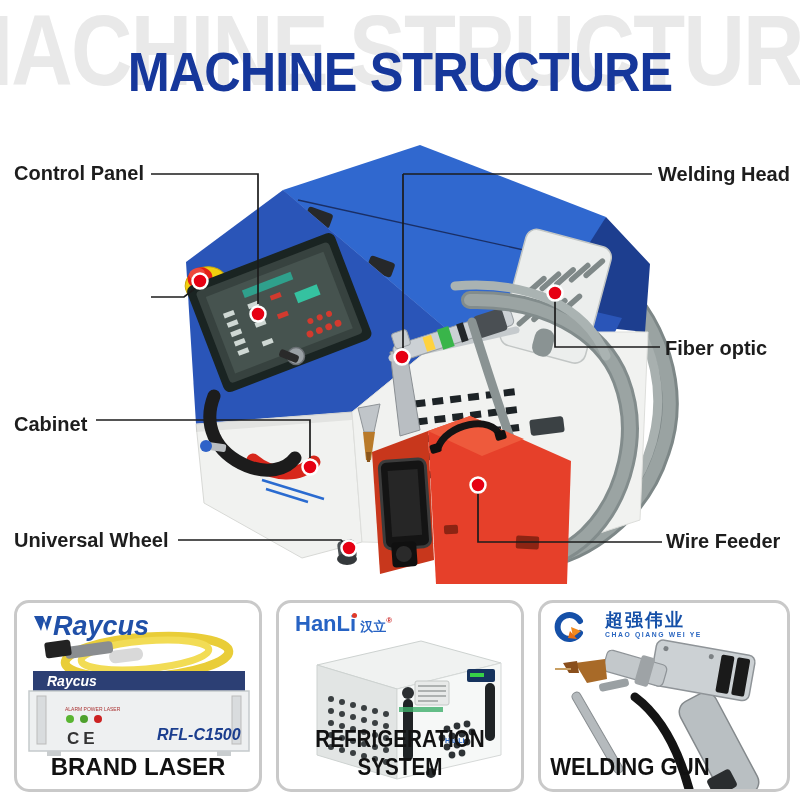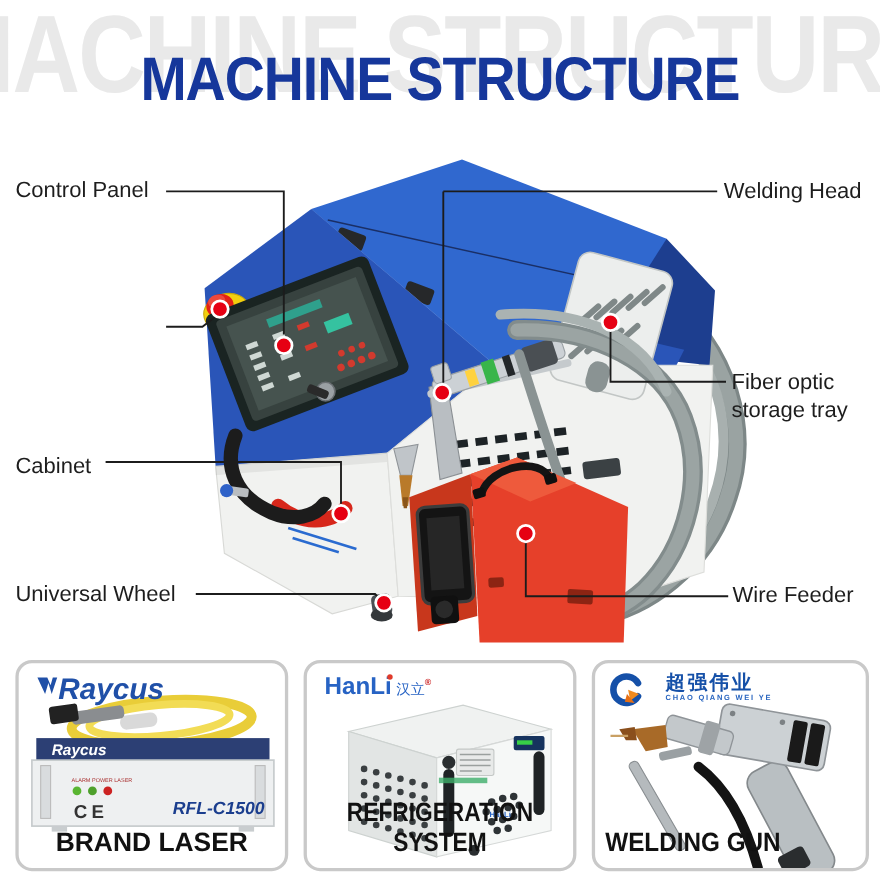--- a/index.html
+++ b/index.html
@@ -6,38 +6,38 @@
   #stage{position:relative;width:800px;height:800px;overflow:hidden;background:#fff;
          font-family:"Liberation Sans",sans-serif;}
   
   .echo-title{position:absolute;top:0px;left:50%;transform:translateX(-50%) scaleX(.85);
       font-size:100px;font-weight:700;letter-spacing:-2px;color:var(--echo-gray);
       white-space:nowrap;line-height:1;user-select:none;}
   .main-title{position:absolute;top:44px;left:0;width:800px;text-align:center;
       font-size:56px;font-weight:800;color:var(--title-blue);letter-spacing:-1px;
       transform:scaleX(.9);transform-origin:center;white-space:nowrap;line-height:1;}
   
-  .callout{position:absolute;font-size:20px;font-weight:400;color:var(--label-dark);
-      white-space:nowrap;line-height:1.25;}
+  .callout{position:absolute;font-size:20px;font-weight:700;color:var(--label-dark);
+      white-space:nowrap;line-height:1.25;text-align:center;}
   
   #machine{position:absolute;left:0;top:0;}
   
   .panel{position:absolute;top:600px;height:192px;background:#fff;
       border:3px solid #c9c9c9;border-radius:15px;box-sizing:border-box;overflow:hidden;}
   .panel svg.art{position:absolute;left:0;top:0;}
   .caption{position:absolute;bottom:8px;left:0;width:100%;text-align:center;
       font-size:24px;font-weight:700;color:#111;}
   .cap-condensed{transform:scaleX(.86);transform-origin:center;}
   .cap-left{text-align:left;padding-left:10px;transform:scaleX(.92);transform-origin:left;}
   .logo-raycus{position:absolute;left:16px;top:8px;font-size:27px;font-weight:700;
       font-style:italic;color:var(--raycus-blue);letter-spacing:0px;}
   .logo-raycus .tri{display:inline-block;transform:translateY(-2px);}
   .logo-hanli{position:absolute;left:16px;top:8px;font-size:22px;font-weight:800;
       color:var(--hanli-blue);}
-  .logo-hanli .cn{font-size:13px;font-weight:400;margin-left:4px;}
+  .logo-hanli .cn{font-size:13px;font-weight:700;margin-left:4px;}
   .logo-hanli .reg{font-size:8px;color:#cc2222;vertical-align:super;}
   .logo-hanli .idot{position:absolute;left:57px;top:2px;width:5px;height:5px;border-radius:50%;
       background:#e03a2a;}
   .logo-cqwy{position:absolute;left:12px;top:8px;display:flex;align-items:flex-start;}
   .cqwy-txt{margin-left:20px;}
   .cqwy-cn{font-size:18px;font-weight:800;color:var(--cqwy-blue);letter-spacing:2px;line-height:1.1;}
   .cqwy-en{font-size:6.8px;font-weight:700;color:#2a66c0;letter-spacing:1.6px;}
 </style>
 </head>
 <body>
@@ -244,21 +244,20 @@
       <circle cx="478" cy="485" r="7.5"></circle>
     </g>
   </svg>
 
   <div class="callout" style="left:14px;top:161px">Control Panel</div>
   <div class="callout" style="left:14px;top:412px">Cabinet</div>
   <div class="callout" style="left:14px;top:528px">Universal Wheel</div>
   <div class="callout" style="left:658px;top:162px">Welding Head</div>
   <div class="callout" style="left:665px;top:336px">
     <div>Fiber optic</div>
-    <div>storage tray</div>
   </div>
   <div class="callout" style="left:666px;top:529px">Wire Feeder</div>
 
   <div class="panel" style="left:14px;width:248px">
     <svg class="art" width="242" height="186" viewBox="0 0 242 186">
       <g fill="none">
         <ellipse cx="130" cy="54" rx="82" ry="20" stroke="#e9cd38" stroke-width="9" transform="rotate(-4 130 54)"></ellipse>
         <ellipse cx="128" cy="52" rx="64" ry="14" stroke="#f2dc55" stroke-width="7" transform="rotate(-5 128 52)"></ellipse>
       </g>
       <rect x="92" y="46" width="34" height="13" rx="6" fill="#d9d9d9" transform="rotate(-7 109 52)"></rect>

